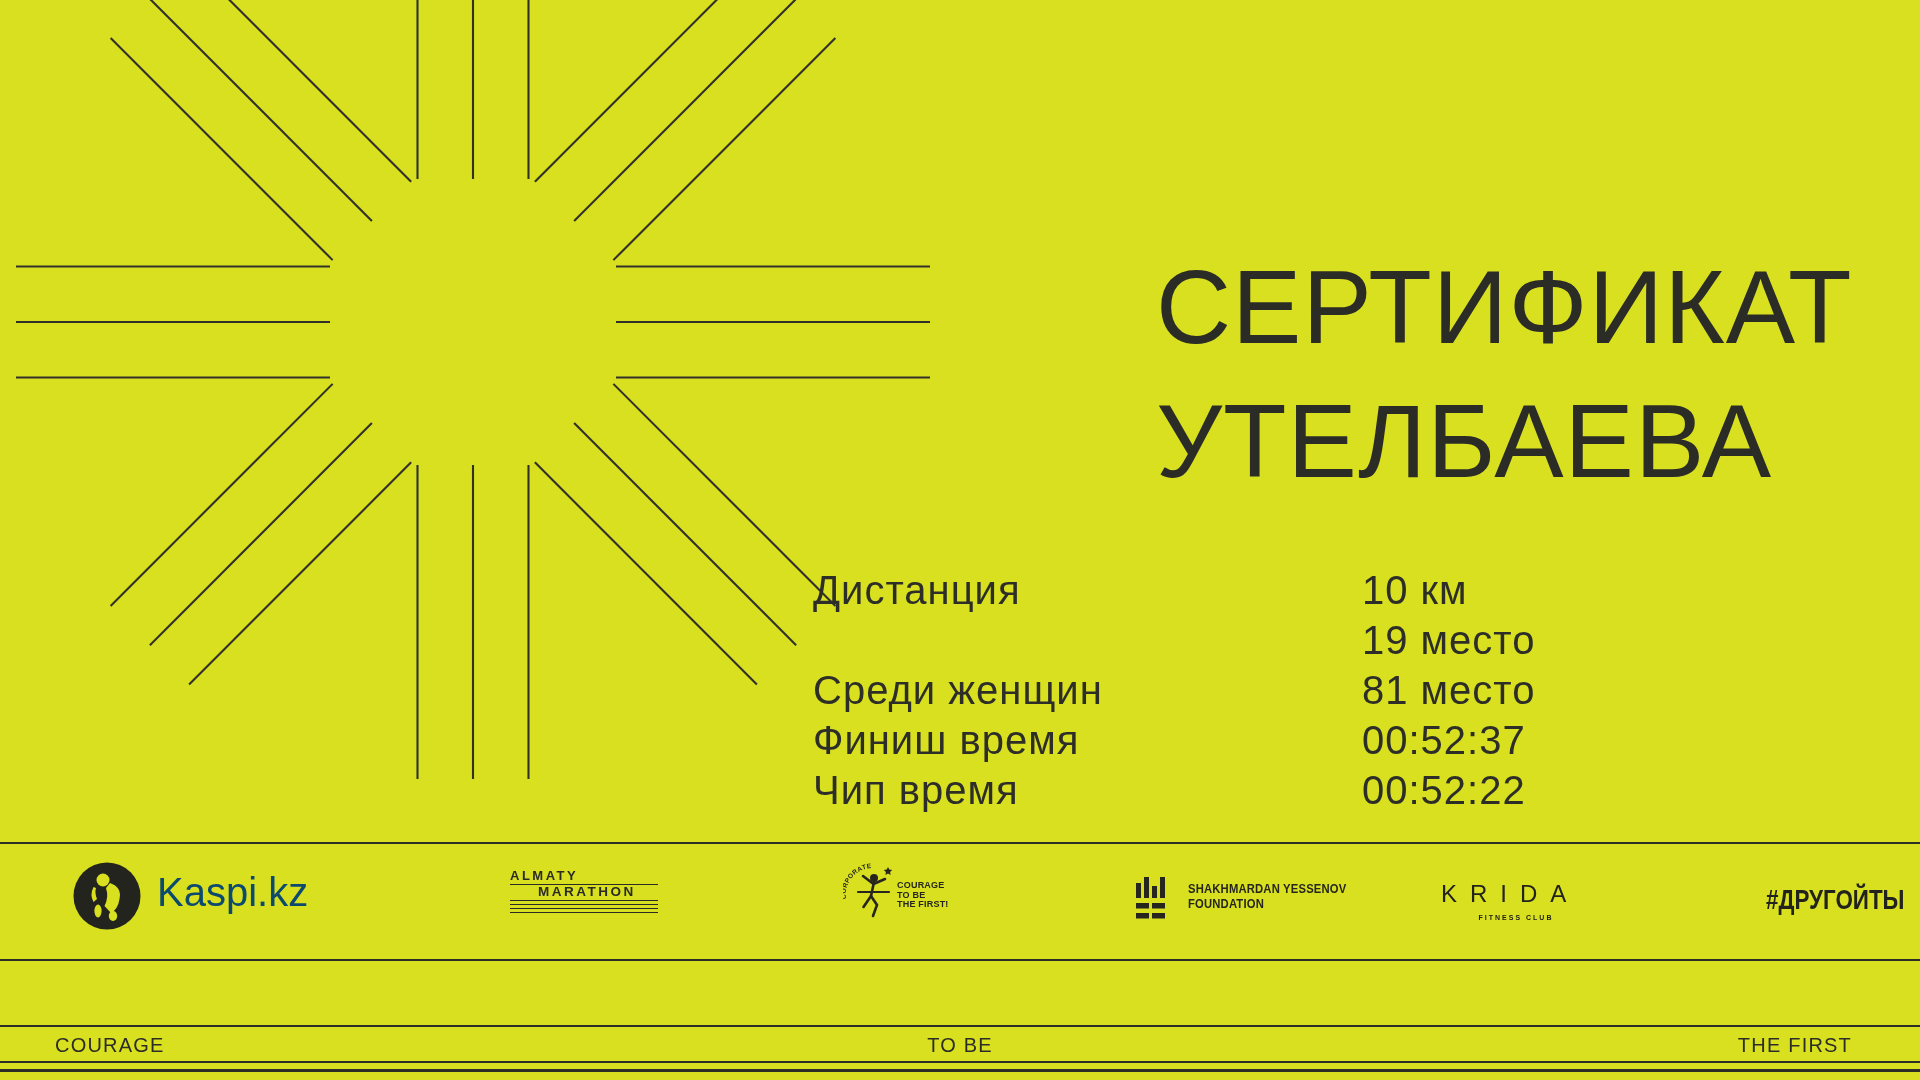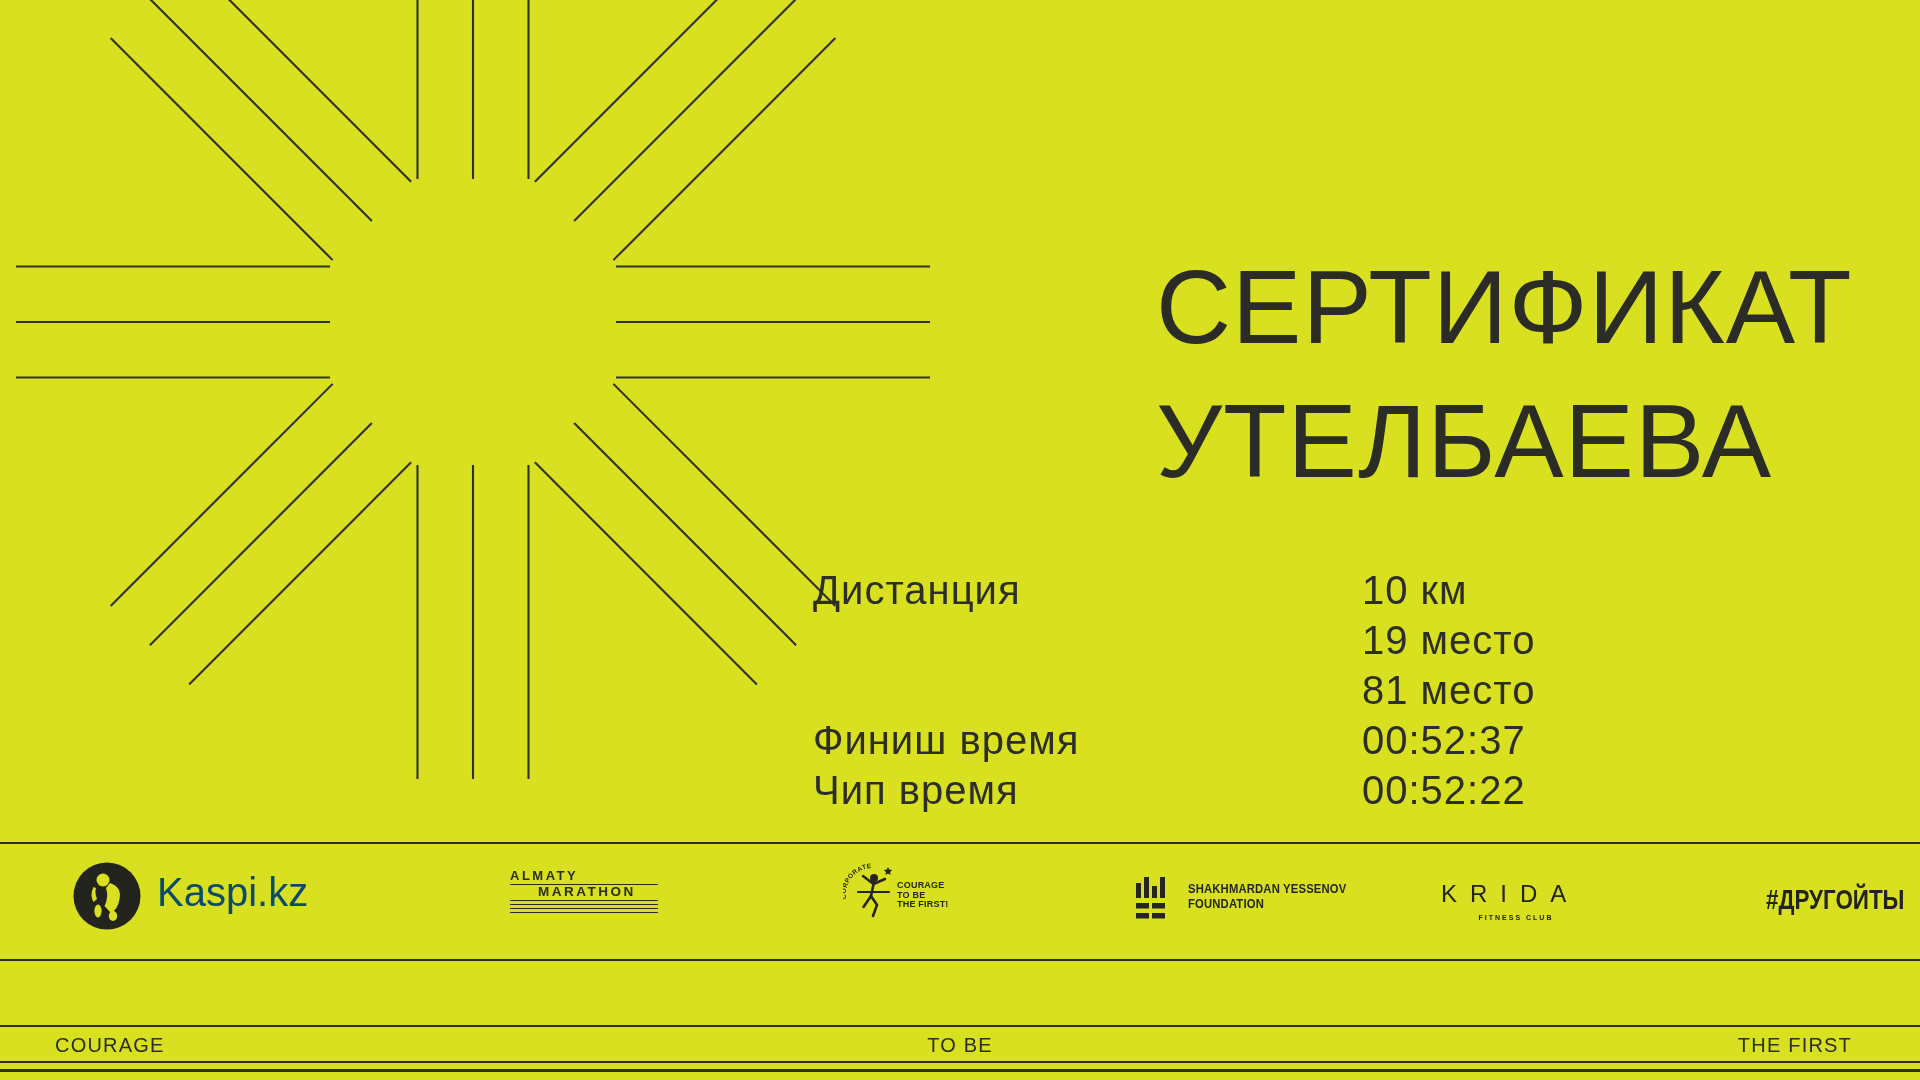--- a/index.html
+++ b/index.html
@@ -92,20 +92,21 @@
 
   <div class="abs results">
     <div class="result-row" style="top:0px">
       <span>Дистанция</span>
       <span class="result-value">10 км</span>
     </div>
     <div class="result-row" style="top:50px">
       <span class="result-value">19 место</span>
     </div>
     <div class="result-row" style="top:100px">
+      <span>Среди женщин</span>
       <span class="result-value">81 место</span>
     </div>
     <div class="result-row" style="top:150px">
       <span>Финиш время</span>
       <span class="result-value">00:52:37</span>
     </div>
     <div class="result-row" style="top:200px">
       <span>Чип время</span>
       <span class="result-value">00:52:22</span>
     </div>

